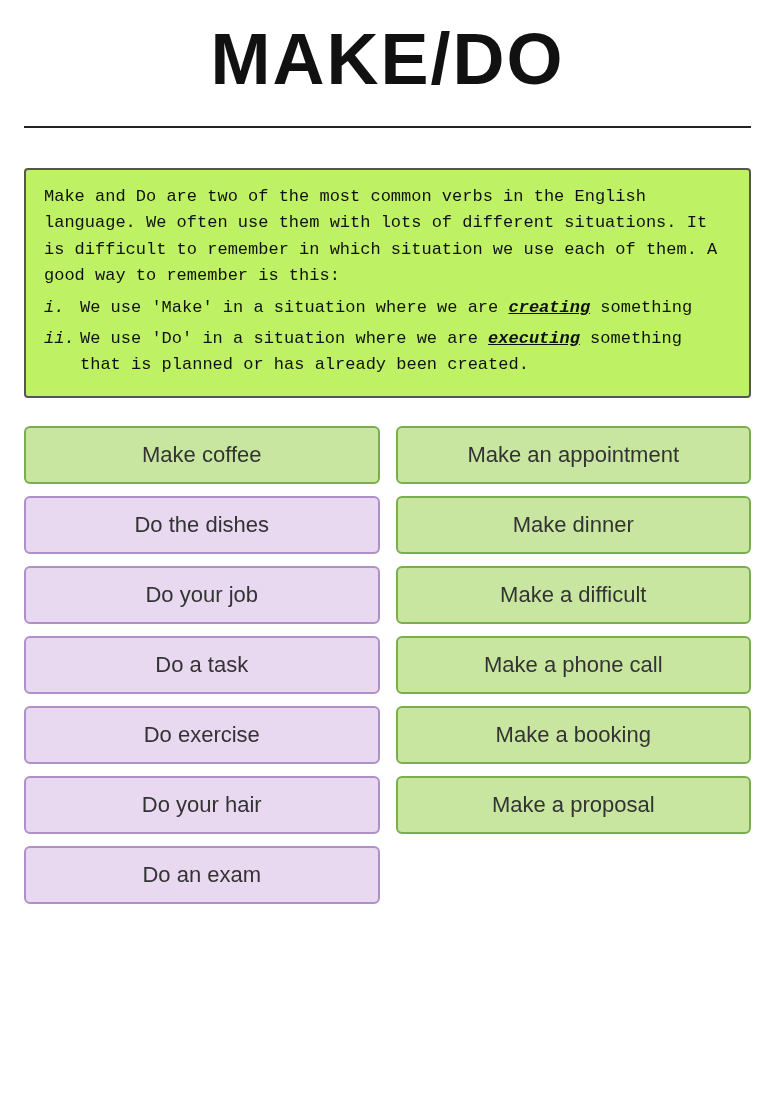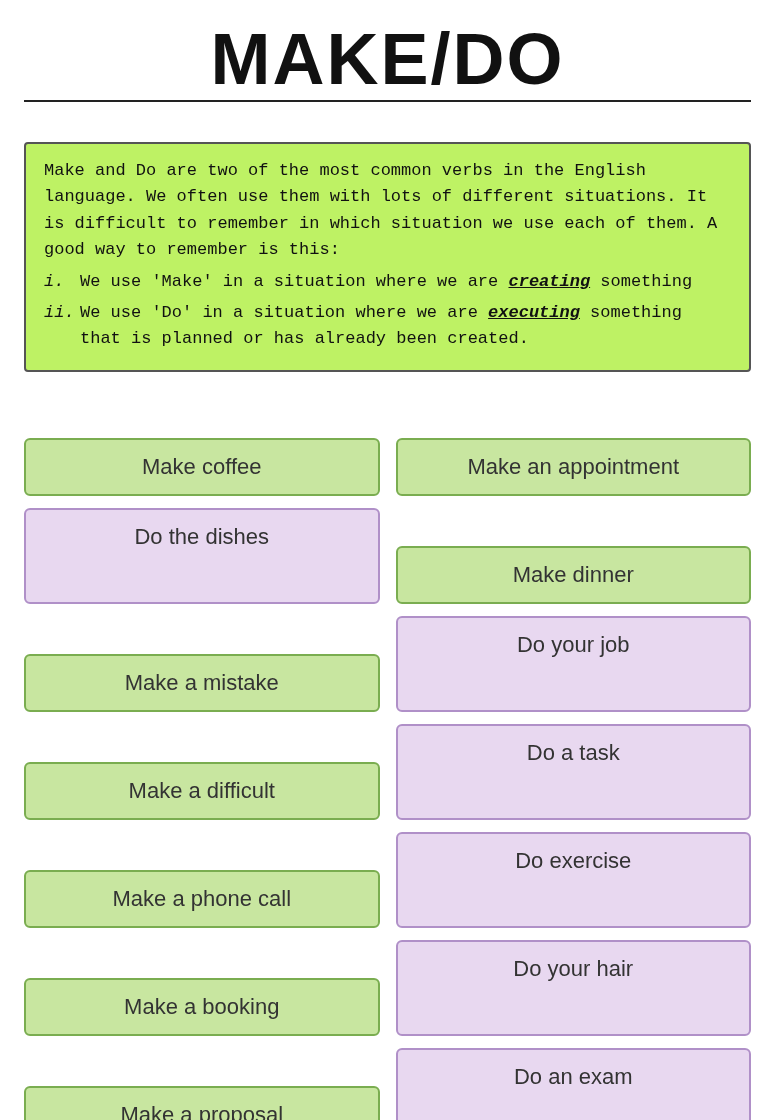--- a/index.html
+++ b/index.html
@@ -15,21 +15,21 @@
       padding: 18px 24px 24px 24px;
     }
 
     .page-title {
       font-size: 72px;
       font-weight: 900;
       font-family: Arial Black, Arial, sans-serif;
       letter-spacing: 2px;
       text-align: center;
       color: #111;
-      margin-bottom: 0;
+      margin-bottom: 26px;
     }
 
     .divider {
       width: 100%;
       border: none;
       border-top: 2.5px solid #222;
       margin-bottom: 16px;
     }
 
     .info-box {
@@ -79,21 +79,20 @@
     .make-cell {
       background: #c8e6a0;
       border: 2px solid #7aad50;
       border-radius: 6px;
       padding: 14px 10px;
       text-align: center;
       font-size: 22px;
       font-family: Arial, sans-serif;
       color: #333;
       font-weight: normal;
-      margin-top: 38px;
     }
 
     .do-cell {
       background: #e8d8f0;
       border: 2px solid #b090c8;
       border-radius: 6px;
       padding: 14px 10px;
       text-align: center;
       font-size: 22px;
       font-family: Arial, sans-serif;
@@ -119,21 +118,20 @@
       <span>We use 'Do' in a situation where we are <span class="bold-italic-underline">executing</span> something that is planned or has already been created.</span>
     </li>
   </ol>
 </div>
 
 <div class="grid" id="pairs-grid">
 <div class="make-cell">Make coffee</div>
     <div class="make-cell">Make an appointment</div>
     <div class="do-cell">Do the dishes</div>
     <div class="make-cell">Make dinner</div>
-    <div class="make-cell">Make a mistake</div>
     <div class="do-cell">Do your job</div>
     <div class="make-cell">Make a difficult</div>
     <div class="do-cell">Do a task</div>
     <div class="make-cell">Make a phone call</div>
     <div class="do-cell">Do exercise</div>
     <div class="make-cell">Make a booking</div>
     <div class="do-cell">Do your hair</div>
     <div class="make-cell">Make a proposal</div>
     <div class="do-cell">Do an exam</div>
   </div>

